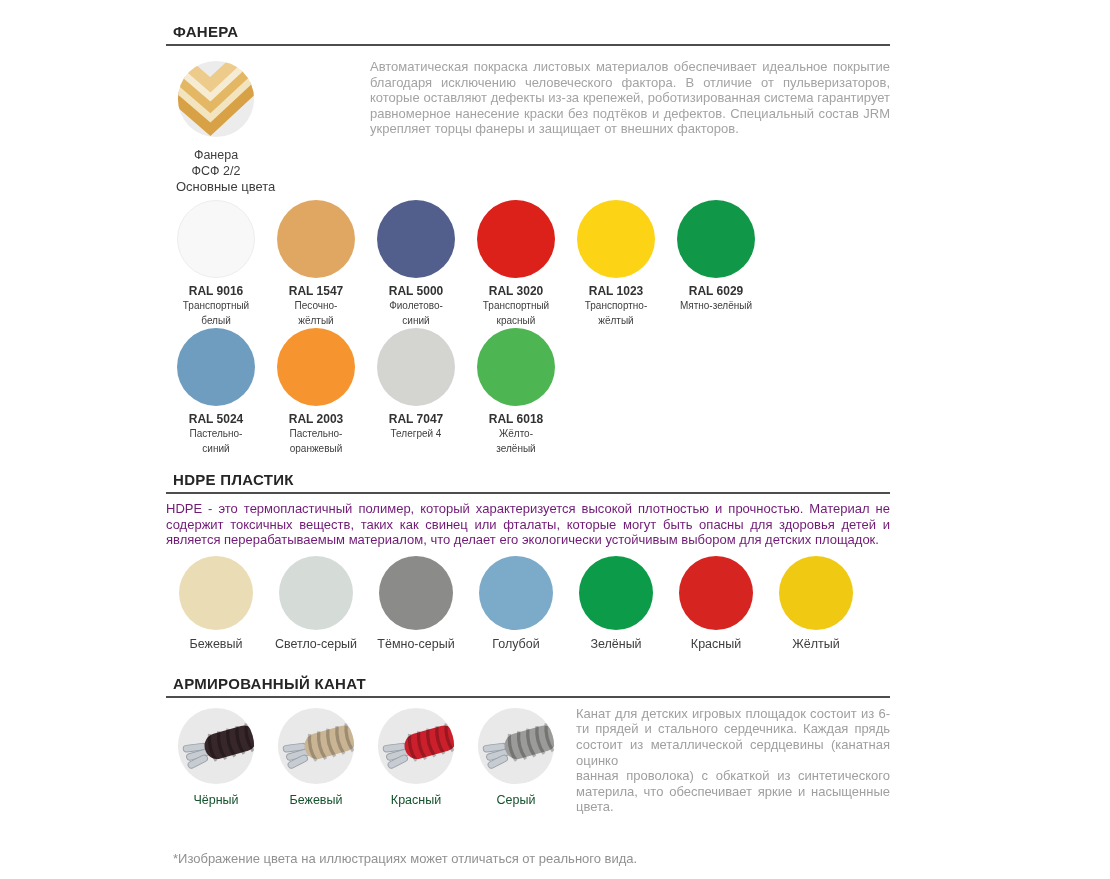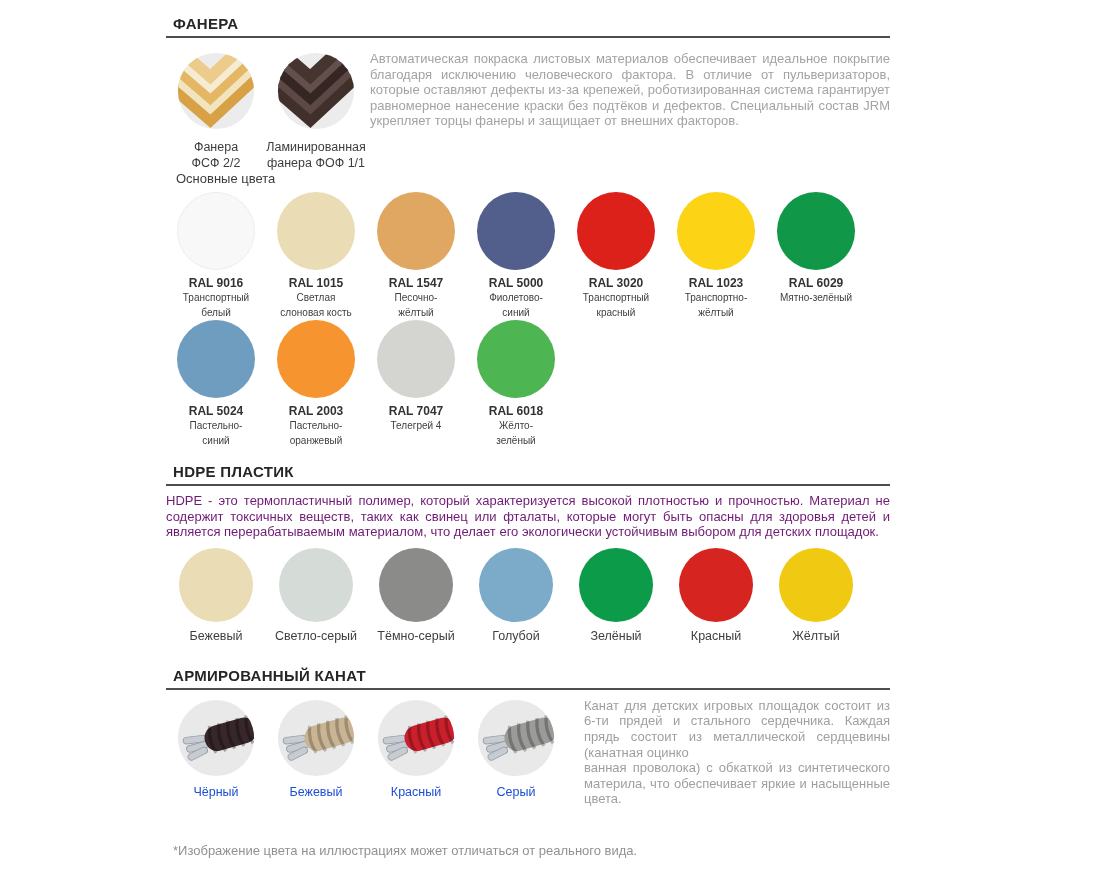--- a/index.html
+++ b/index.html
@@ -1,21 +1,21 @@
 <!DOCTYPE html>
 <html><head>
 <meta charset="utf-8">
 <style>
   html, body { margin: 0; padding: 0; background: #ffffff; }
   body {
     width: 1110px; height: 879px; overflow: hidden;
     font-family: "Liberation Sans", sans-serif;
     -webkit-font-smoothing: antialiased;
   }
-  .page { width: 724px; margin-left: 166px; padding-top: 14px; }
+  .page { width: 724px; margin-left: 166px; padding-top: 22px; }
 
   h2.sec-title {
     font-size: 15px; font-weight: bold; color: #262626;
     margin: 0 0 2px 7px; line-height: 20px; letter-spacing: .3px;
   }
   .rule { border-top: 2px solid #4d4d4d; height: 0; }
 
   .intro-row { display: flex; margin-top: 13px; }
   .figures { display: flex; width: 204px; flex-shrink: 0; }
   .fig { width: 100px; margin: 0; text-align: center; }
@@ -24,42 +24,42 @@
     font-size: 12.5px; color: #3e3e3e; line-height: 16px;
     margin-top: 8px; white-space: pre-line;
   }
 
   .para {
     font-size: 13px; line-height: 15.6px; text-align: justify;
     margin: 0; white-space: pre-line;
   }
   .para.ply { flex: 1; color: #a3a3a3; }
   .para.hdpe { color: #701a75; margin-top: 7px; }
-  .para.rope { flex: 1; color: #9f9f9f; margin-left: 18px; }
+  .para.rope { flex: 1; color: #9f9f9f; margin-left: 10px; }
 
   .group-label { font-size: 13px; color: #3d3d3d; margin: 0 0 6px 10px; }
 
   .swatch-row { display: flex; }
   .swatch { width: 100px; text-align: center; }
   .dot { width: 78px; height: 78px; border-radius: 50%; margin: 0 auto; box-sizing: border-box; }
   .dot.white { border: 1px solid #ededed; }
   .dot.small { width: 74px; height: 74px; }
   .code { font-weight: bold; font-size: 12px; color: #323232; margin-top: 6px; }
   .name { font-size: 10px; color: #3e3e3e; line-height: 15px; white-space: pre-line; }
   .hdpe-row { margin-top: 8px; }
   .hdpe-name { font-size: 12.5px; color: #3e3e3e; margin-top: 7px; }
 
   .sec-hdpe h2 { margin-top: 14px; }
   .sec-rope h2 { margin-top: 23px; }
 
   .rope-row { display: flex; margin-top: 8px; }
   .rope-figs { display: flex; width: 400px; flex-shrink: 0; }
   .rope-fig { width: 100px; text-align: center; }
   .rope-fig svg { width: 80px; height: 80px; display: block; margin: 0 auto; }
-  .rope-name { font-size: 12.5px; color: #1d4ed8; margin-top: 7px; }
+  .rope-name { font-size: 12.5px; color: #14532d; margin-top: 7px; }
 
   .footnote { margin: 36px 0 0 7px; font-size: 13px; color: #919191; }
 </style>
 </head>
 <body>
 
 <div class="page">
 
   <section>
     <h2 class="sec-title">ФАНЕРА</h2>
@@ -79,56 +79,31 @@
               <path d="M-8 34 L36 72 L94 18" stroke="#d9a145" stroke-width="13"></path>
               <path d="M-8 22 L36 60 L94 6" stroke="#f3e4c0" stroke-width="10"></path>
               <path d="M-8 11 L36 49 L94 -5" stroke="#e4b765" stroke-width="12"></path>
               <path d="M-8 0 L36 38 L94 -16" stroke="#f6ecd4" stroke-width="10"></path>
               <path d="M-8 -11 L36 27 L94 -27" stroke="#eccb8b" stroke-width="12"></path>
             </g>
           </svg>
           <figcaption class="fig-label">Фанера
 ФСФ 2/2</figcaption>
         </figure>
-        <figure class="fig">
-          <svg viewBox="0 0 84 84">
-            <defs>
-                <clipPath id="ply1">
-                  <circle cx="42" cy="42" r="40"></circle>
-                </clipPath>
-              </defs>
-            <circle cx="42" cy="42" r="40" fill="#ececec"></circle>
-            <g clip-path="url(#ply1)" fill="none">
-              <path d="M-8 34 L36 72 L94 18" stroke="#412f2b" stroke-width="13"></path>
-              <path d="M-8 22 L36 60 L94 6" stroke="#5c4946" stroke-width="10"></path>
-              <path d="M-8 11 L36 49 L94 -5" stroke="#352523" stroke-width="12"></path>
-              <path d="M-8 0 L36 38 L94 -16" stroke="#63504d" stroke-width="10"></path>
-              <path d="M-8 -11 L36 27 L94 -27" stroke="#46342f" stroke-width="12"></path>
-            </g>
-          </svg>
-          <figcaption class="fig-label">Ламинированная
-фанера ФОФ 1/1</figcaption>
-        </figure>
       </div>
       <p class="para ply">Автоматическая покраска листовых материалов обеспечивает идеальное покрытие благодаря исключению человеческого фактора. В отличие от пульверизаторов, которые оставляют дефекты из-за крепежей, роботизированная система гарантирует равномерное нанесение краски без подтёков и дефектов. Специальный состав JRM укрепляет торцы фанеры и защищает от внешних факторов.</p>
     </div>
 
     <div class="group-label">Основные цвета</div>
     <div class="swatch-row">
       <div class="swatch">
         <div class="dot white" style="background-color: rgb(248, 248, 248);"></div>
         <div class="code">RAL 9016</div>
         <div class="name">Транспортный
 белый</div>
-      </div>
-      <div class="swatch">
-        <div class="dot" style="background-color: rgb(234, 221, 182);"></div>
-        <div class="code">RAL 1015</div>
-        <div class="name">Светлая
-слоновая кость</div>
       </div>
       <div class="swatch">
         <div class="dot" style="background-color: rgb(224, 167, 99);"></div>
         <div class="code">RAL 1547</div>
         <div class="name">Песочно-
 жёлтый</div>
       </div>
       <div class="swatch">
         <div class="dot" style="background-color: rgb(82, 95, 140);"></div>
         <div class="code">RAL 5000</div>

